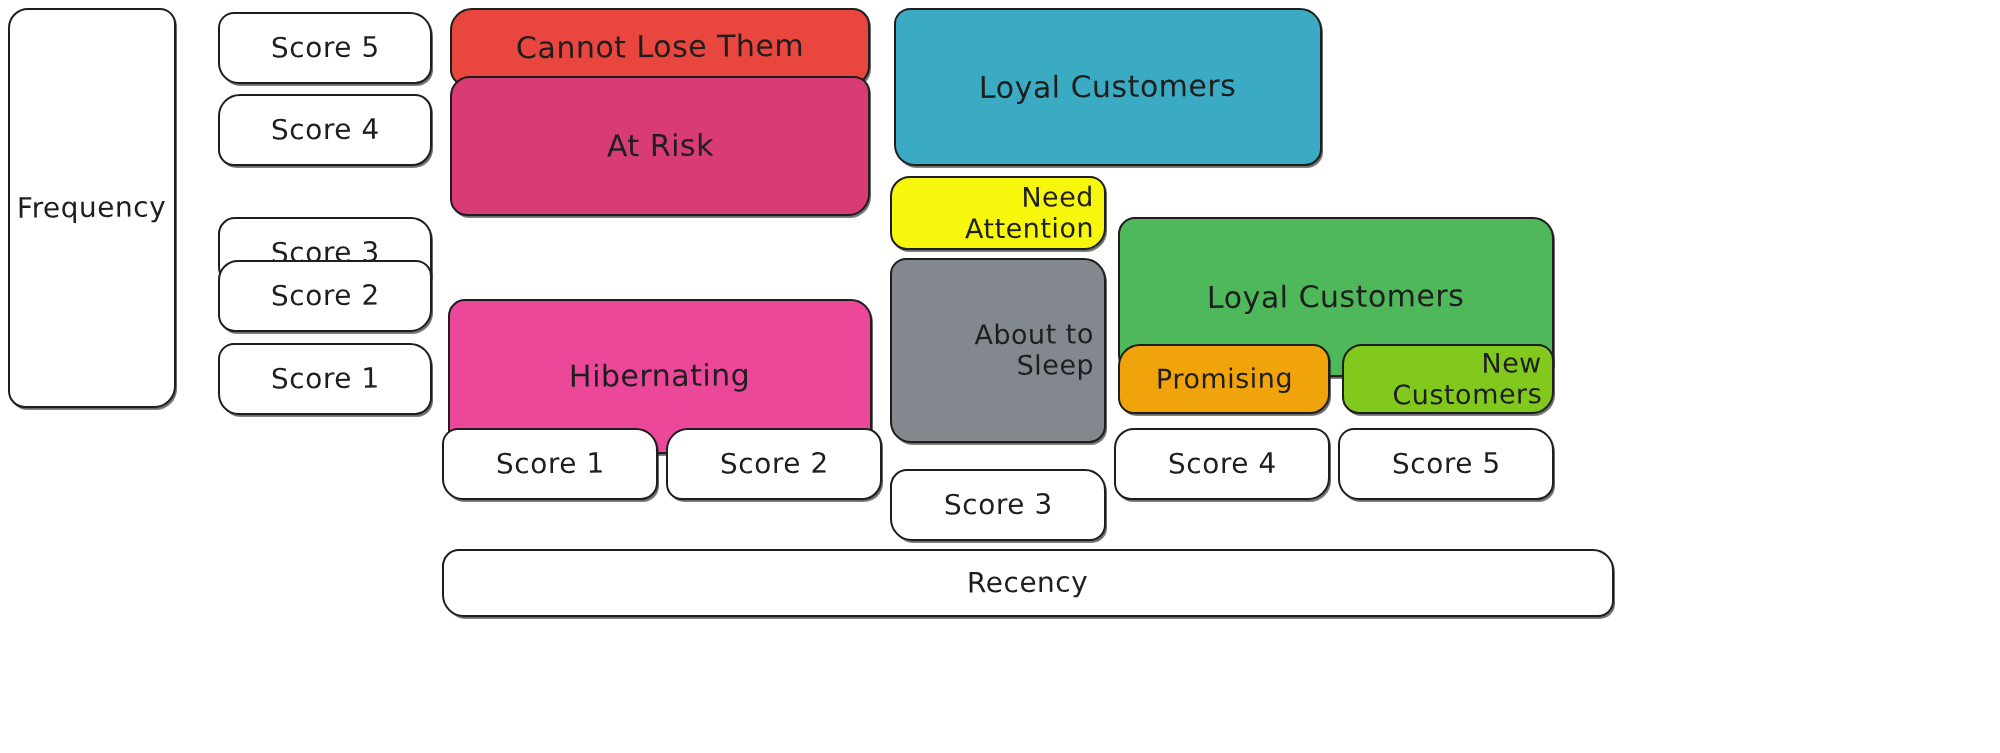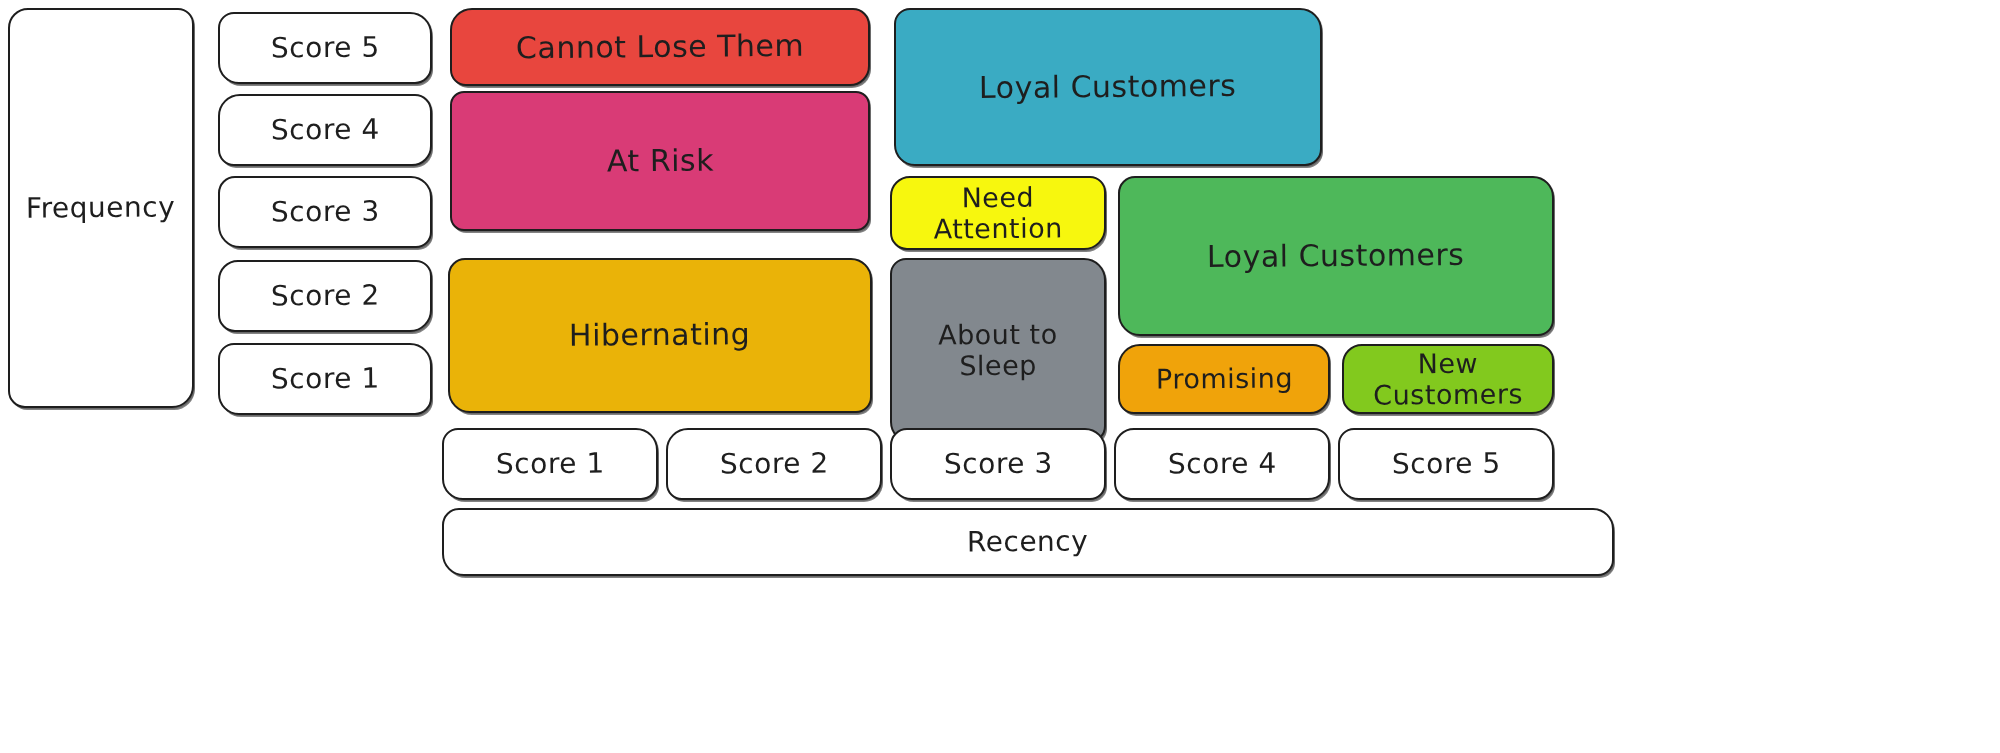--- a/index.html
+++ b/index.html
@@ -36,32 +36,32 @@
     transform:rotate(-.5deg);
   }
 
   
   .plain{background:#ffffff;}
 
   
   .r1{border-radius:20px 16px 22px 17px;}
   .r2{border-radius:16px 22px 17px 21px;}
   .r3{border-radius:22px 17px 20px 16px;}
-  .r4{border-radius:17px 21px 16px 22px;}
+  .r4{border-radius:17px 21px 16px 22px;margin-top:41px;}
 
-  .seg{font-size:30px;}
+  .seg{font-size:30px;text-align:right;}
   .seg .lbl{font-weight:400;}
   .small{font-size:27px;}
 </style>
 </head>
 <body>
 
 <div id="stage">
 
-  <div class="box plain r1" style="left:8px;top:8px;width:186px;height:400px;">
+  <div class="box plain r1" style="left:8px;top:8px;width:168px;height:400px;">
     <span class="lbl">Frequency</span>
   </div>
 
   <div class="box plain r2" style="left:218px;top:12px;width:214px;height:72px;">
     <span class="lbl">Score 5</span>
   </div>
   <div class="box plain r3" style="left:218px;top:94px;width:214px;height:72px;">
     <span class="lbl">Score 4</span>
   </div>
   <div class="box plain r4" style="left:218px;top:176px;width:214px;height:72px;">
@@ -71,25 +71,25 @@
     <span class="lbl">Score 2</span>
   </div>
   <div class="box plain r2" style="left:218px;top:343px;width:214px;height:72px;">
     <span class="lbl">Score 1</span>
   </div>
 
   <div class="box seg r3" style="left:450px;top:8px;width:420px;height:78px;background:#e8463e;">
     <span class="lbl">Cannot Lose Them</span>
   </div>
 
-  <div class="box seg r1" style="left:450px;top:91px;width:420px;height:140px;background:#d93b76;border-radius:14px;">
+  <div class="box seg r1" style="left:450px;top:76px;width:420px;height:140px;background:#d93b76;">
     <span class="lbl">At Risk</span>
   </div>
 
-  <div class="box seg r4" style="left:448px;top:258px;width:424px;height:155px;background:#eab308;">
+  <div class="box seg r4" style="left:448px;top:258px;width:424px;height:155px;background:#ec4899;">
     <span class="lbl">Hibernating</span>
   </div>
 
   <div class="box seg r2" style="left:894px;top:8px;width:428px;height:158px;background:#3aabc3;">
     <span class="lbl">Loyal Customers</span>
   </div>
 
 
   <div class="box seg r1 small" style="left:890px;top:176px;width:216px;height:74px;background:#f7f70e;">
     <span class="lbl">Need Attention</span>

